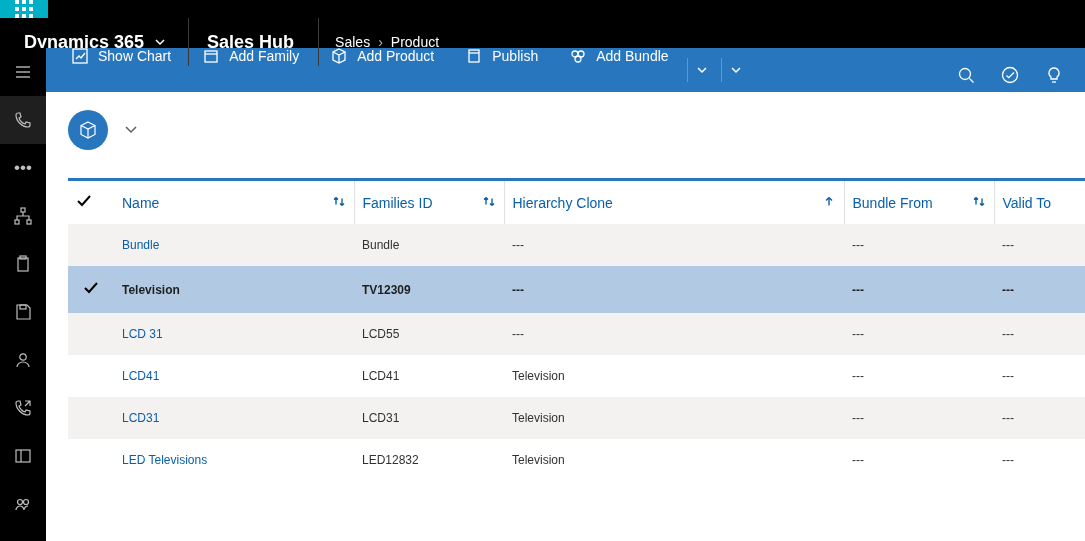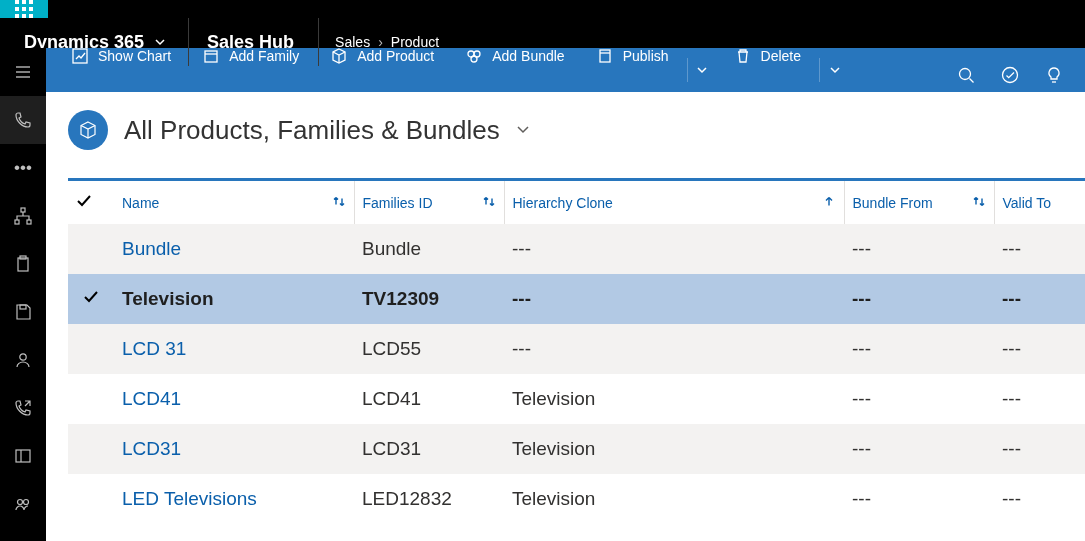--- a/index.html
+++ b/index.html
@@ -46,21 +46,21 @@
   table.grid { width: 100%; border-collapse: collapse; table-layout: fixed; }
   .grid th { text-align: left; font-weight: 400; font-size: 14px; color: #0a5fab; padding: 12px 8px; position: relative; border-right: 1px solid #e1dfdd; }
   .grid th:last-child { border-right: none; }
   .th-icons { position: absolute; right: 8px; top: 50%; transform: translateY(-50%); }
   .th-icons svg { width: 14px; height: 14px; stroke: #0a5fab; fill: none; stroke-width: 1.4; }
   .col-check { width: 46px; }
   .grid th.col-check { border-right: none; }
   .checkmark { width: 16px; height: 16px; display: inline-flex; }
   .checkmark svg { stroke: #000; stroke-width: 2; fill: none; width: 16px; height: 16px; }
 
-  .grid td { padding: 14px 8px; font-size: 19px; }
+  .grid td { padding: 14px 8px; font-size: 12px; }
   .grid tr.row-odd { background: #f3f2f1; }
   .grid tr.row-even { background: #fff; }
   .grid tr.row-selected { background: #b2c9e4; }
   .grid tr.row-selected td.name-cell a, .grid tr.row-selected td { font-weight: 600; color: #1f1f1f; }
   td.name-cell a { color: #0a5fab; text-decoration: none; cursor: pointer; }
   td.pid-cell { color: #323130; }
   td.hp-cell, td.vf-cell, td.vt-cell { color: #323130; }
   td.check-cell { text-align: center; }
 
   .col-name { width: 240px; }
@@ -202,60 +202,53 @@
   </div>
   <div class="cmd">
     <span><svg viewBox="0 0 16 16">
           <path d="M8 1l6 3v8l-6 3-6-3V4z"></path>
           <path d="M2 4l6 3 6-3M8 7v8"></path>
         </svg></span>
     <span>Add Product</span>
   </div>
   <div class="cmd">
     <span><svg viewBox="0 0 16 16">
+          <rect x="3" y="2" width="10" height="12"></rect>
+          <path d="M3 5h10"></path>
+        </svg></span>
+    <span>Publish</span>
+  </div>
+  <div class="cmd">
+    <span><svg viewBox="0 0 16 16">
           <circle cx="5" cy="6" r="3"></circle>
           <circle cx="11" cy="6" r="3"></circle>
           <circle cx="8" cy="11" r="3"></circle>
         </svg></span>
     <span>Add Bundle</span>
   </div>
-  <div class="cmd">
-    <span><svg viewBox="0 0 16 16">
-          <rect x="3" y="2" width="10" height="12"></rect>
-          <path d="M3 5h10"></path>
-        </svg></span>
-    <span>Publish</span>
-  </div>
   <div class="cmd-split">
       <svg viewBox="0 0 12 12">
         <path d="M2 4l4 4 4-4"></path>
       </svg>
     </div>
-  <div class="cmd">
-    <span><svg viewBox="0 0 16 16">
-          <path d="M3 4h10M5 4V2h6v2M4 4l1 10h6l1-10"></path>
-        </svg></span>
-    <span>Delete</span>
-  </div>
   <div class="cmd-split">
       <svg viewBox="0 0 12 12">
         <path d="M2 4l4 4 4-4"></path>
       </svg>
     </div>
 </div>
 
 <div class="main">
   <div class="view-header">
     <div class="view-badge">
       <svg viewBox="0 0 18 18">
           <path d="M9 1l7 3.5v9L9 17l-7-3.5v-9z"></path>
           <path d="M2 4.5L9 8l7-3.5M9 8v9"></path>
         </svg>
     </div>
-    <span class="view-title">All Products, Families &amp; Bundles</span>
     <span class="view-dd"><svg viewBox="0 0 14 14">
           <path d="M2 5l5 5 5-5"></path>
         </svg></span>
   </div>
 
   <div class="grid-wrap">
     <table class="grid">
       <colgroup>
         <col class="col-check">
           <col class="col-name">

